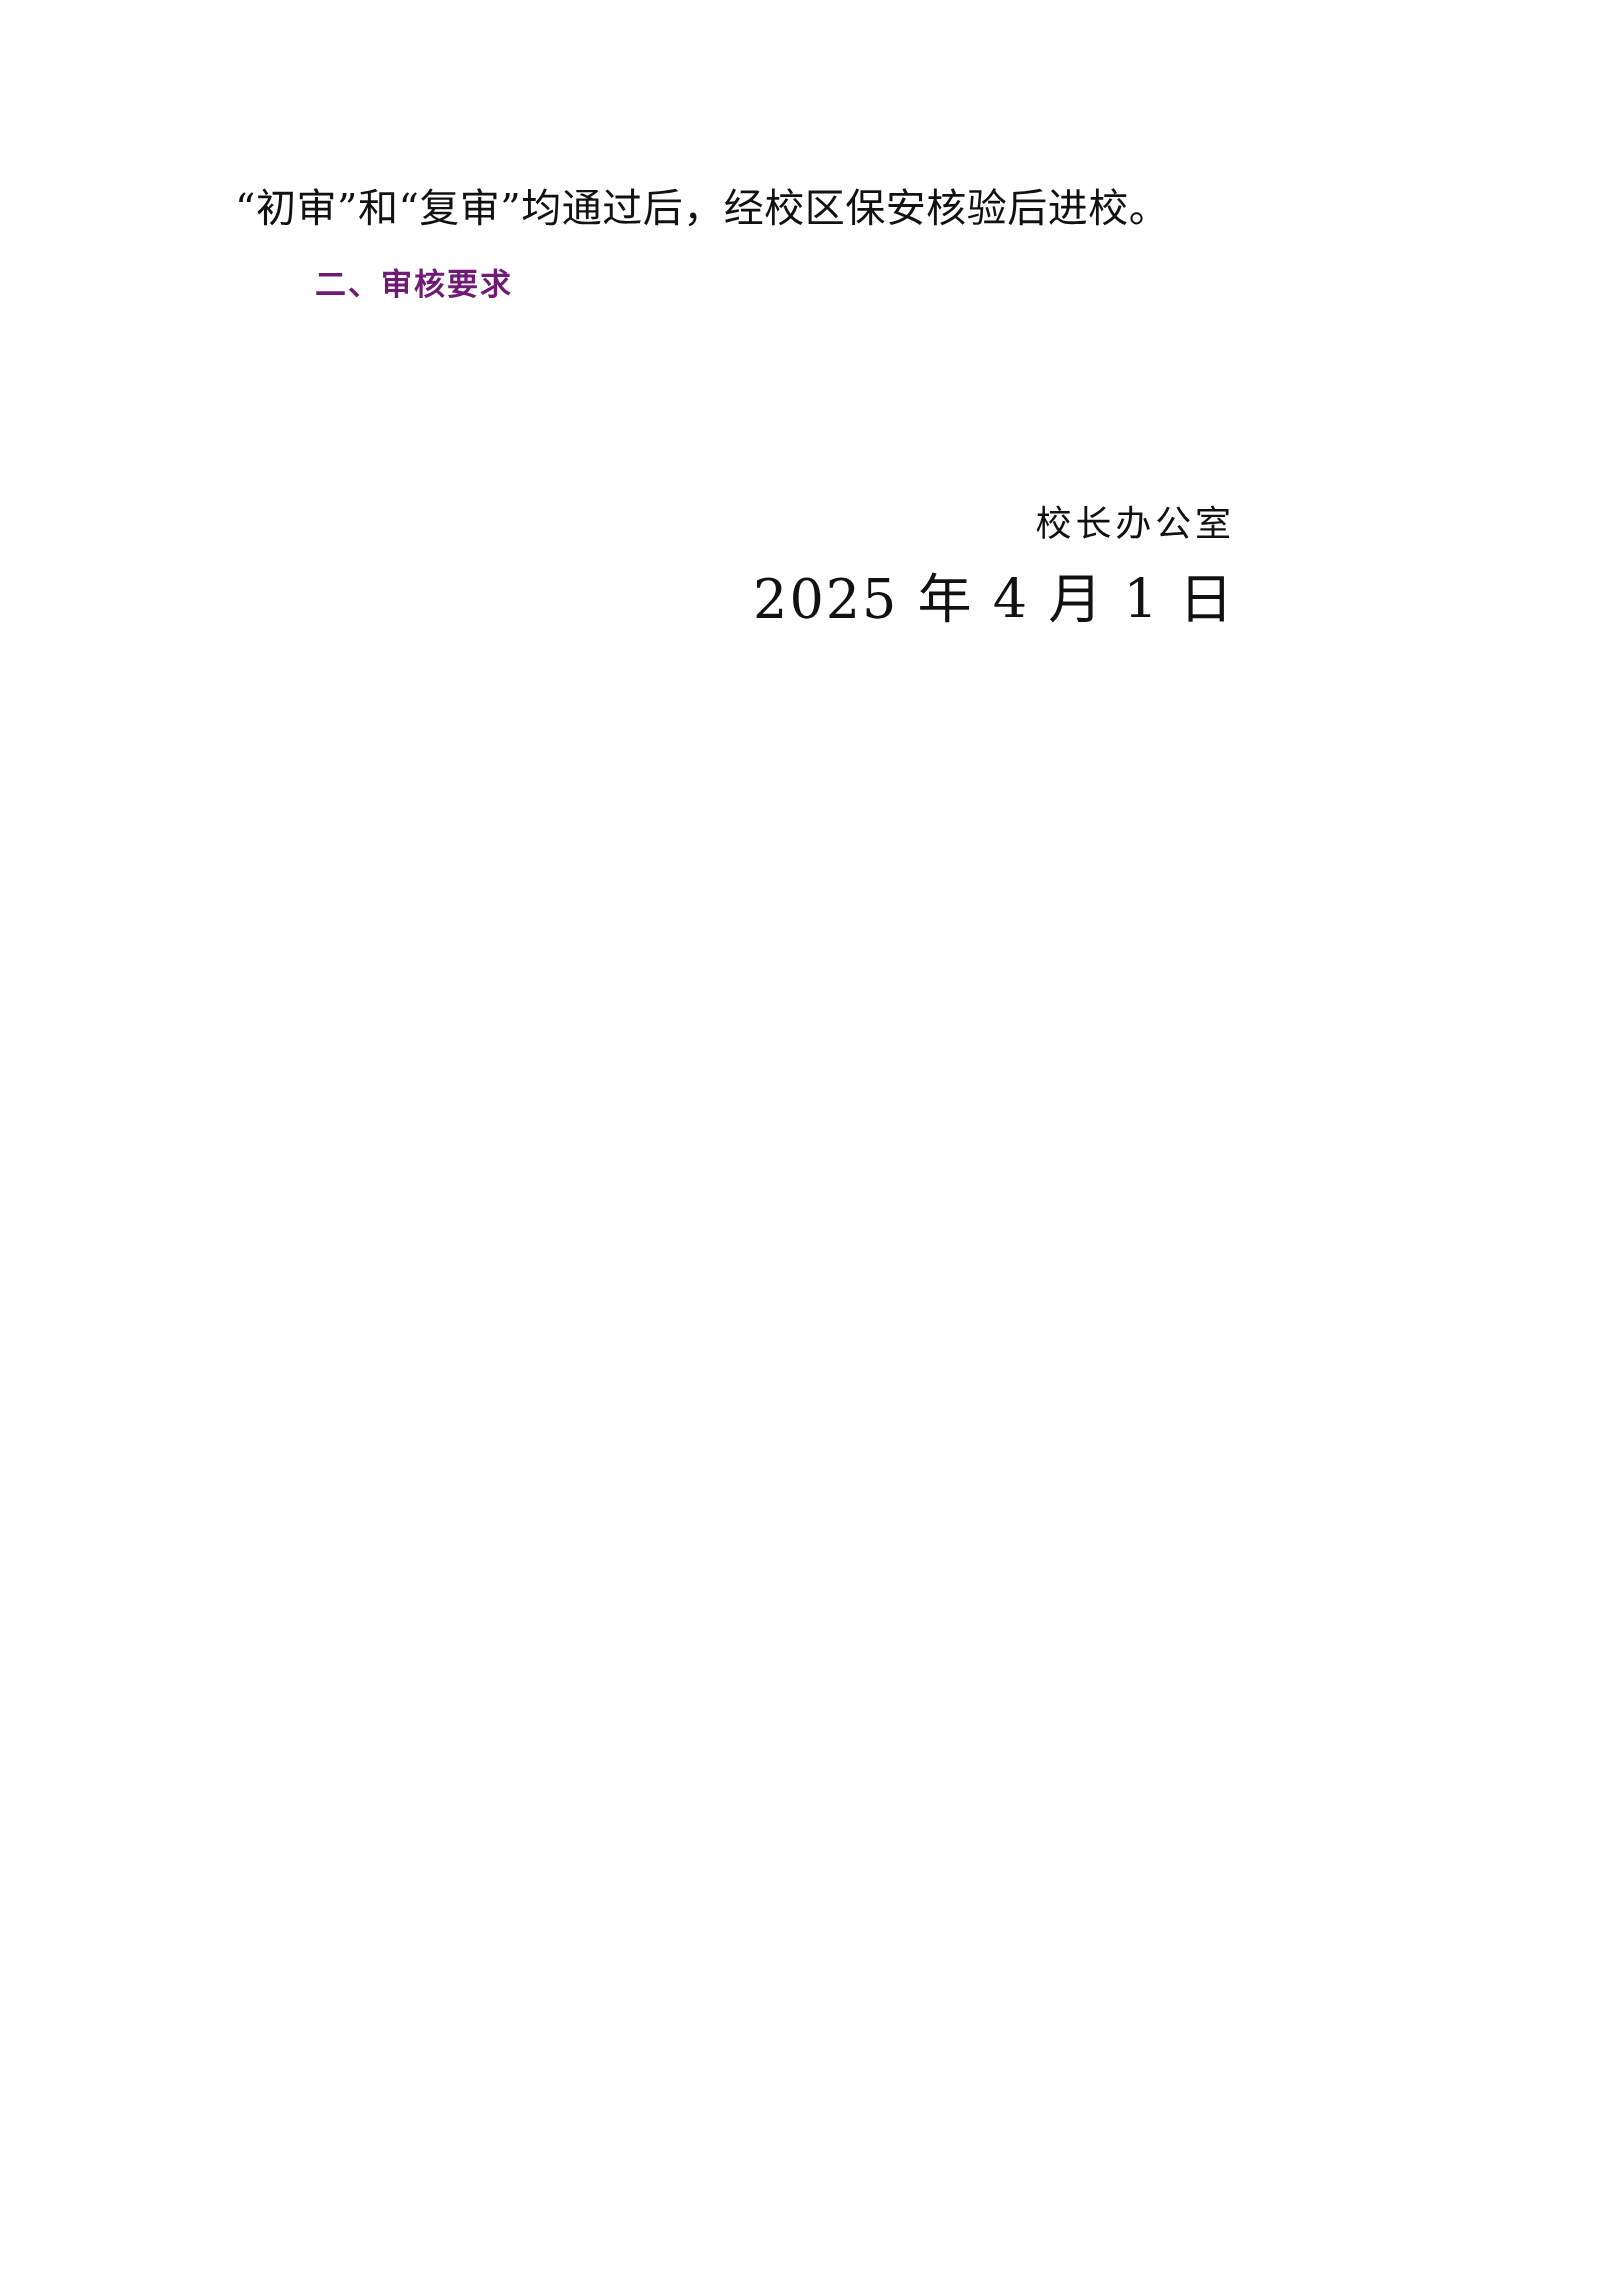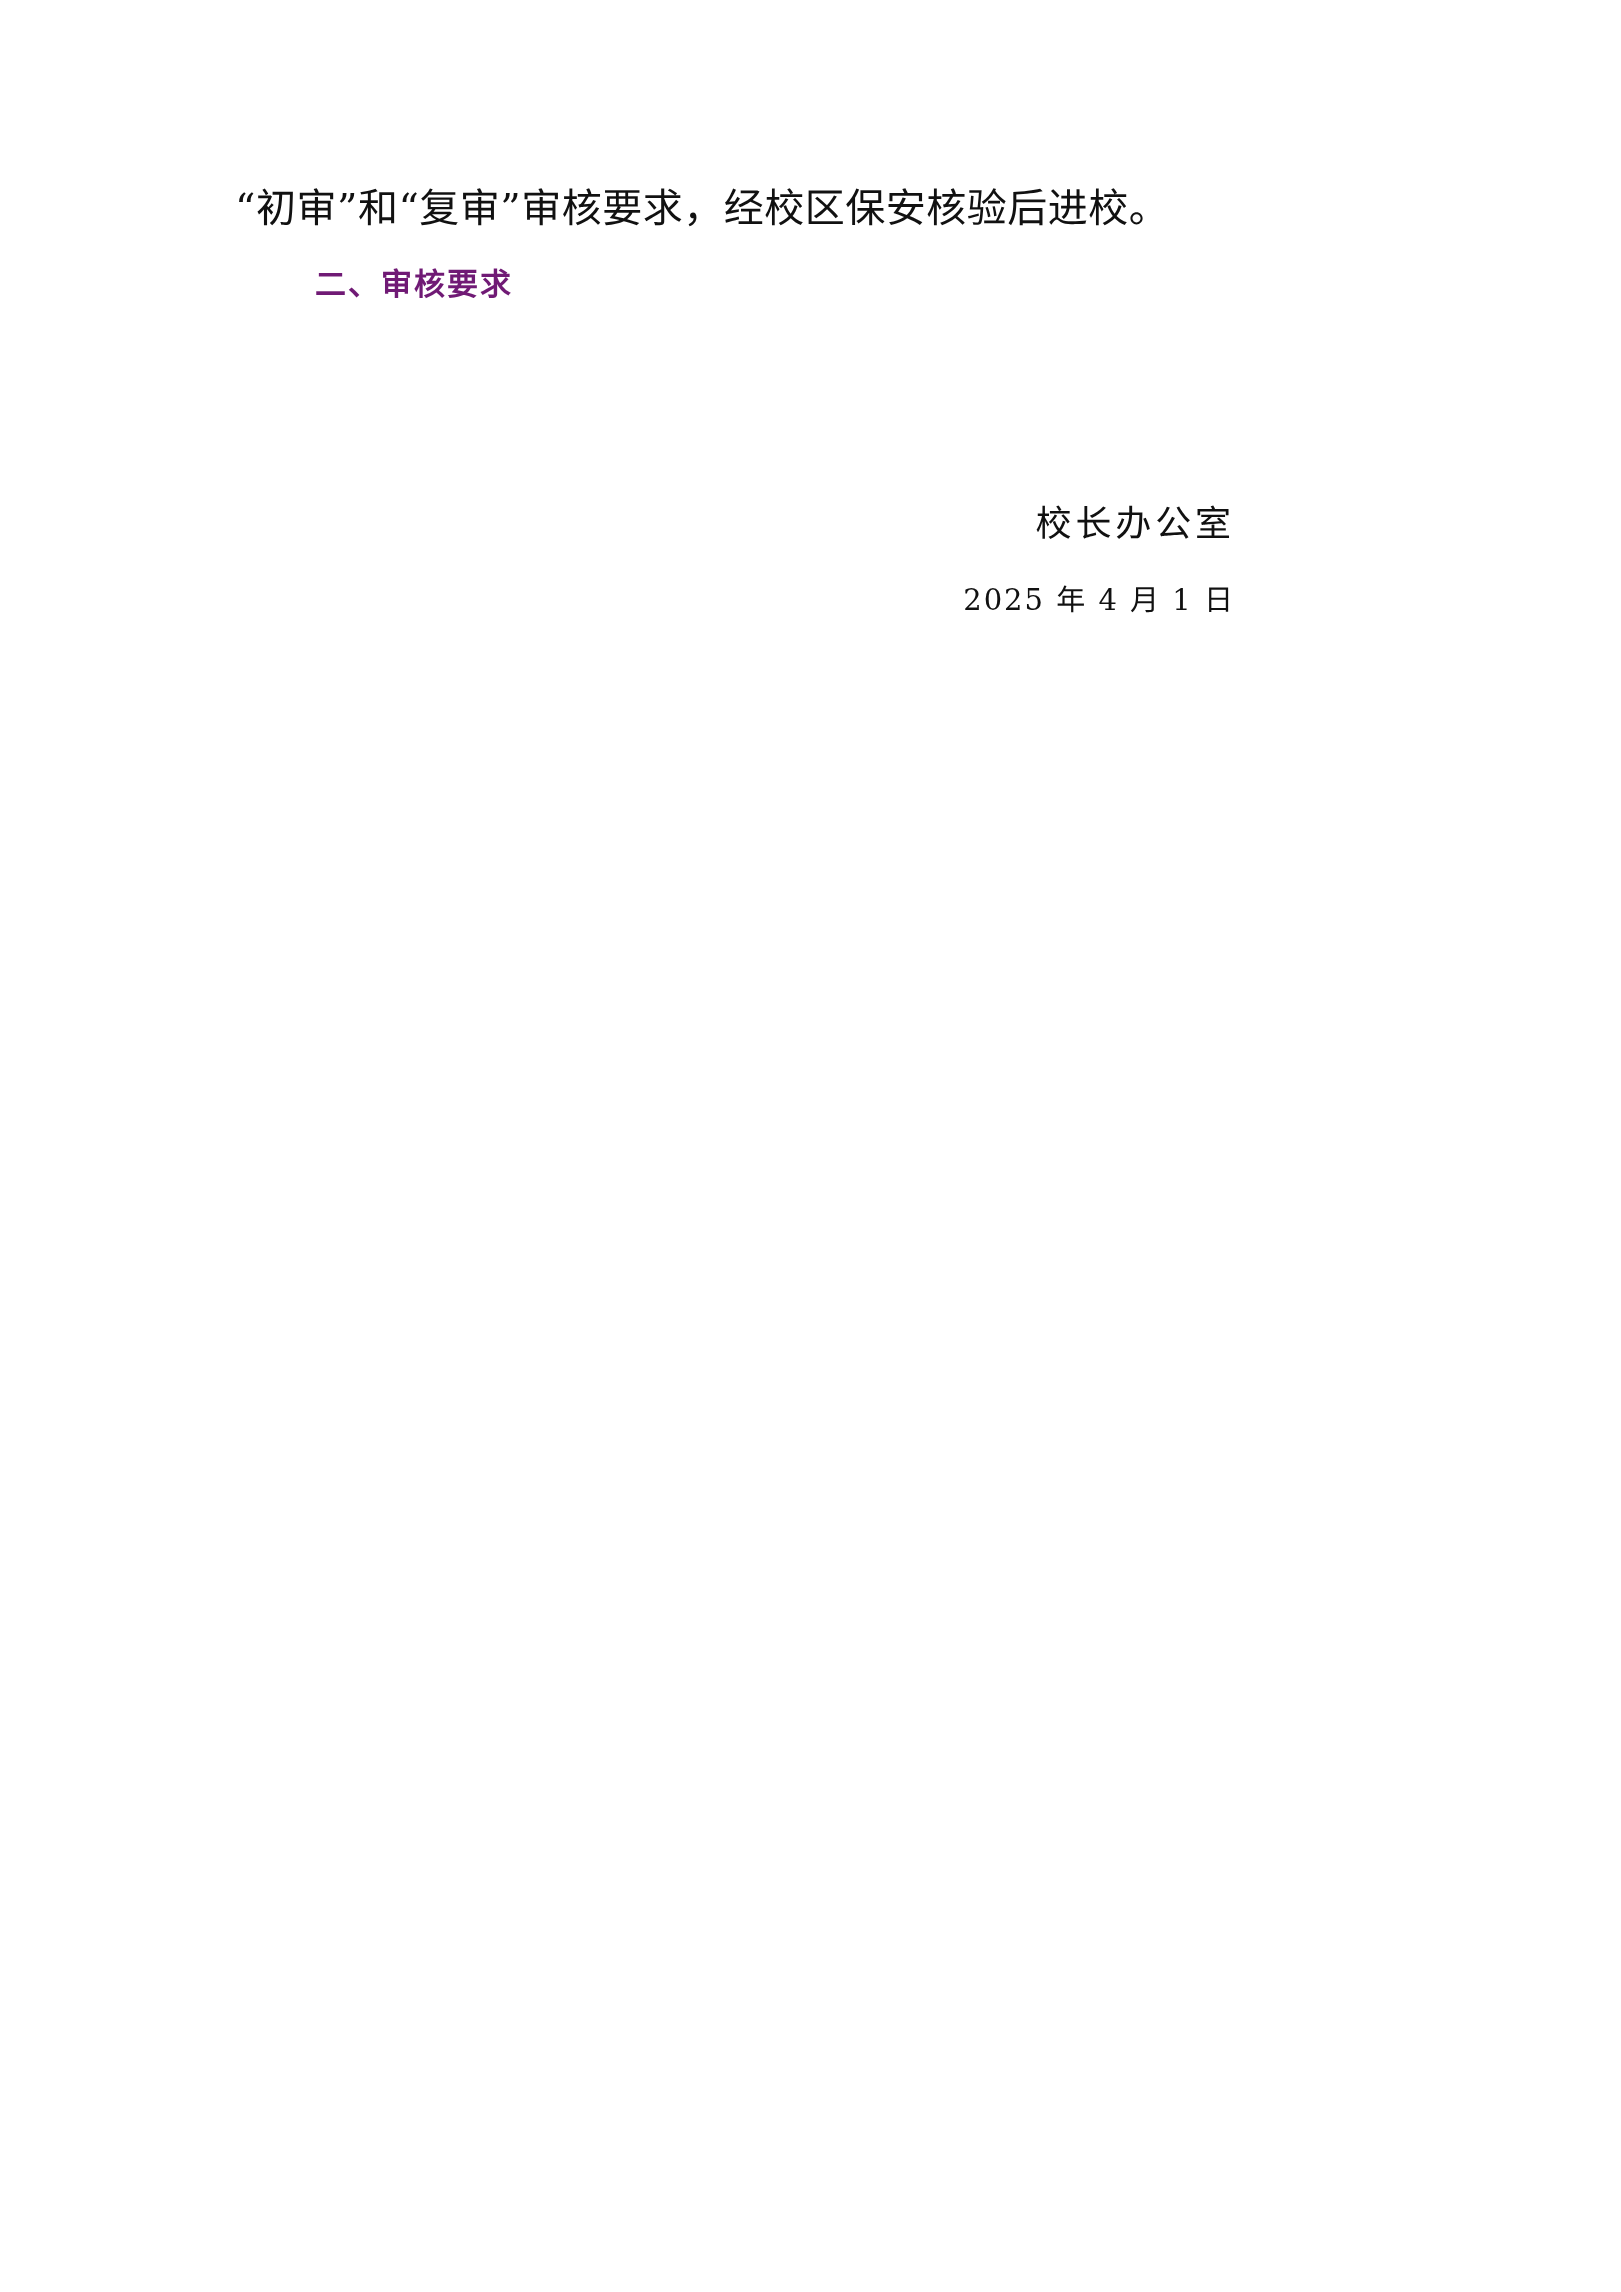--- a/index.html
+++ b/index.html
@@ -61,33 +61,33 @@
     text-align: right;
     padding-right: 157px;
   }
   .sig-line {
     font-size: 36px;
     line-height: 76px;
     letter-spacing: 3.9px;
     color: #111111;
   }
   .sig-date {
-    font-size: 29px;
+    font-size: 54px;
     line-height: 76px;
     letter-spacing: 2px;
     color: #111111;
   }
 </style>
 </head>
 <body>
 
 <div class="page">
   <div class="content">
 
-    <p class="para">“初审”和“复审”审核要求，经校区保安核验后进校。</p>
+    <p class="para">“初审”和“复审”均通过后，经校区保安核验后进校。</p>
 
     <h2 class="heading">二、审核要求</h2>
 
 
     <div class="spacer-lg"></div>
 
     <div class="signature-block">
       <div class="sig-line">校长办公室</div>
       <div class="sig-date">2025 年 4 月 1 日</div>
     </div>

